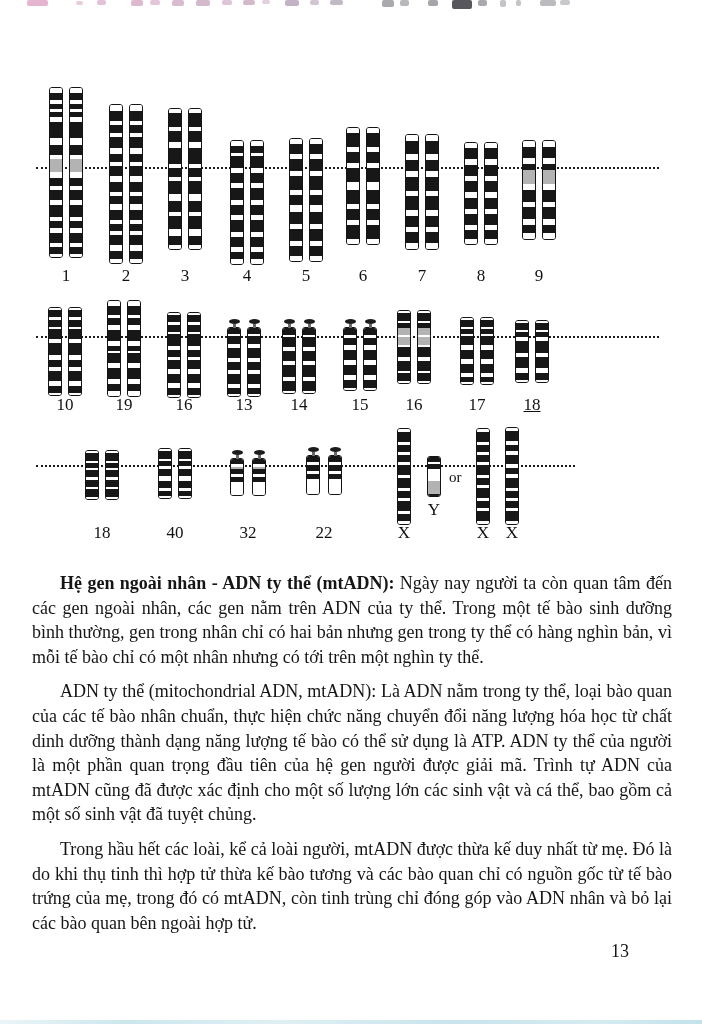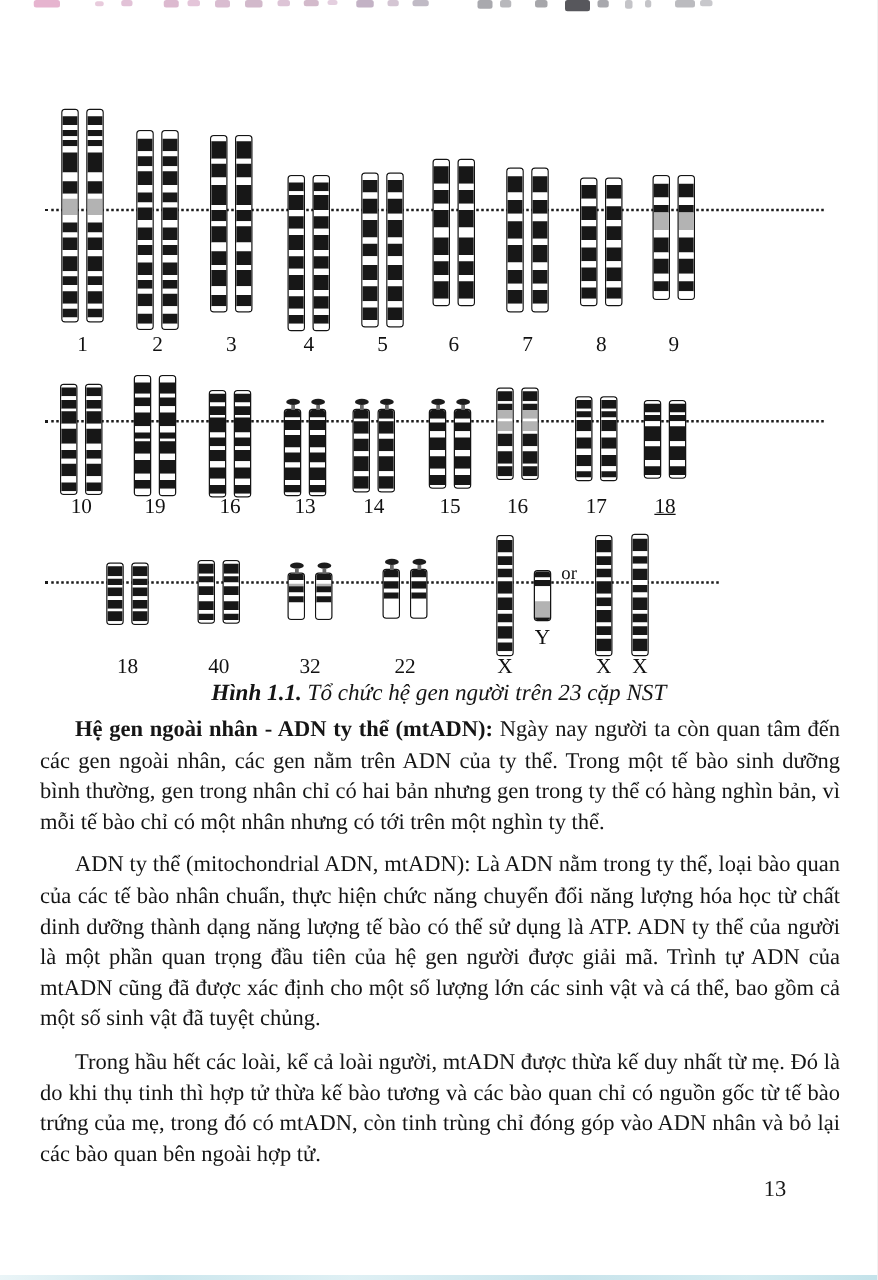--- a/index.html
+++ b/index.html
@@ -868,27 +868,23 @@
         <div class="band bk" style="flex-grow: 3;"></div>
         <div class="band bw" style="flex-grow: 1;"></div>
         <div class="band bk" style="flex-grow: 2;"></div>
         <div class="band bw" style="flex-grow: 1;"></div>
         <div class="band bk" style="flex-grow: 2;"></div>
         <div class="band bw" style="flex-grow: 1;"></div>
         <div class="band bk" style="flex-grow: 3;"></div>
         <div class="band bw" style="flex-grow: 1;"></div>
       </div>
       <div class="chromlabel" style="left: 512px; top: 524px;">X</div>
-      <div class="orlabel" style="left: 449px; top: 452px;">or</div>
+      <div class="orlabel" style="left: 449px; top: 470px;">or</div>
     </div>
 
-  <div class="caption">
-    <span class="cap-b">Hình 1.1.</span>
-    <span class="cap-i">Tổ chức hệ gen người trên 23 cặp NST</span>
-  </div>
 
   <div class="text-block">
     <p><b>Hệ gen ngoài nhân - ADN ty thể (mtADN):</b> <span>Ngày nay người ta còn quan tâm đến các gen ngoài nhân, các gen nằm trên ADN của ty thể. Trong một tế bào sinh dưỡng bình thường, gen trong nhân chỉ có hai bản nhưng gen trong ty thể có hàng nghìn bản, vì mỗi tế bào chỉ có một nhân nhưng có tới trên một nghìn ty thể.</span></p>
     <p>ADN ty thể (mitochondrial ADN, mtADN): Là ADN nằm trong ty thể, loại bào quan của các tế bào nhân chuẩn, thực hiện chức năng chuyển đổi năng lượng hóa học từ chất dinh dưỡng thành dạng năng lượng tế bào có thể sử dụng là ATP. ADN ty thể của người là một phần quan trọng đầu tiên của hệ gen người được giải mã. Trình tự ADN của mtADN cũng đã được xác định cho một số lượng lớn các sinh vật và cá thể, bao gồm cả một số sinh vật đã tuyệt chủng.</p>
     <p>Trong hầu hết các loài, kể cả loài người, mtADN được thừa kế duy nhất từ mẹ. Đó là do khi thụ tinh thì hợp tử thừa kế bào tương và các bào quan chỉ có nguồn gốc từ tế bào trứng của mẹ, trong đó có mtADN, còn tinh trùng chỉ đóng góp vào ADN nhân và bỏ lại các bào quan bên ngoài hợp tử.</p>
   </div>
 
   <div class="pagenum">13</div>
 
   <div class="bottom-edge"></div>

